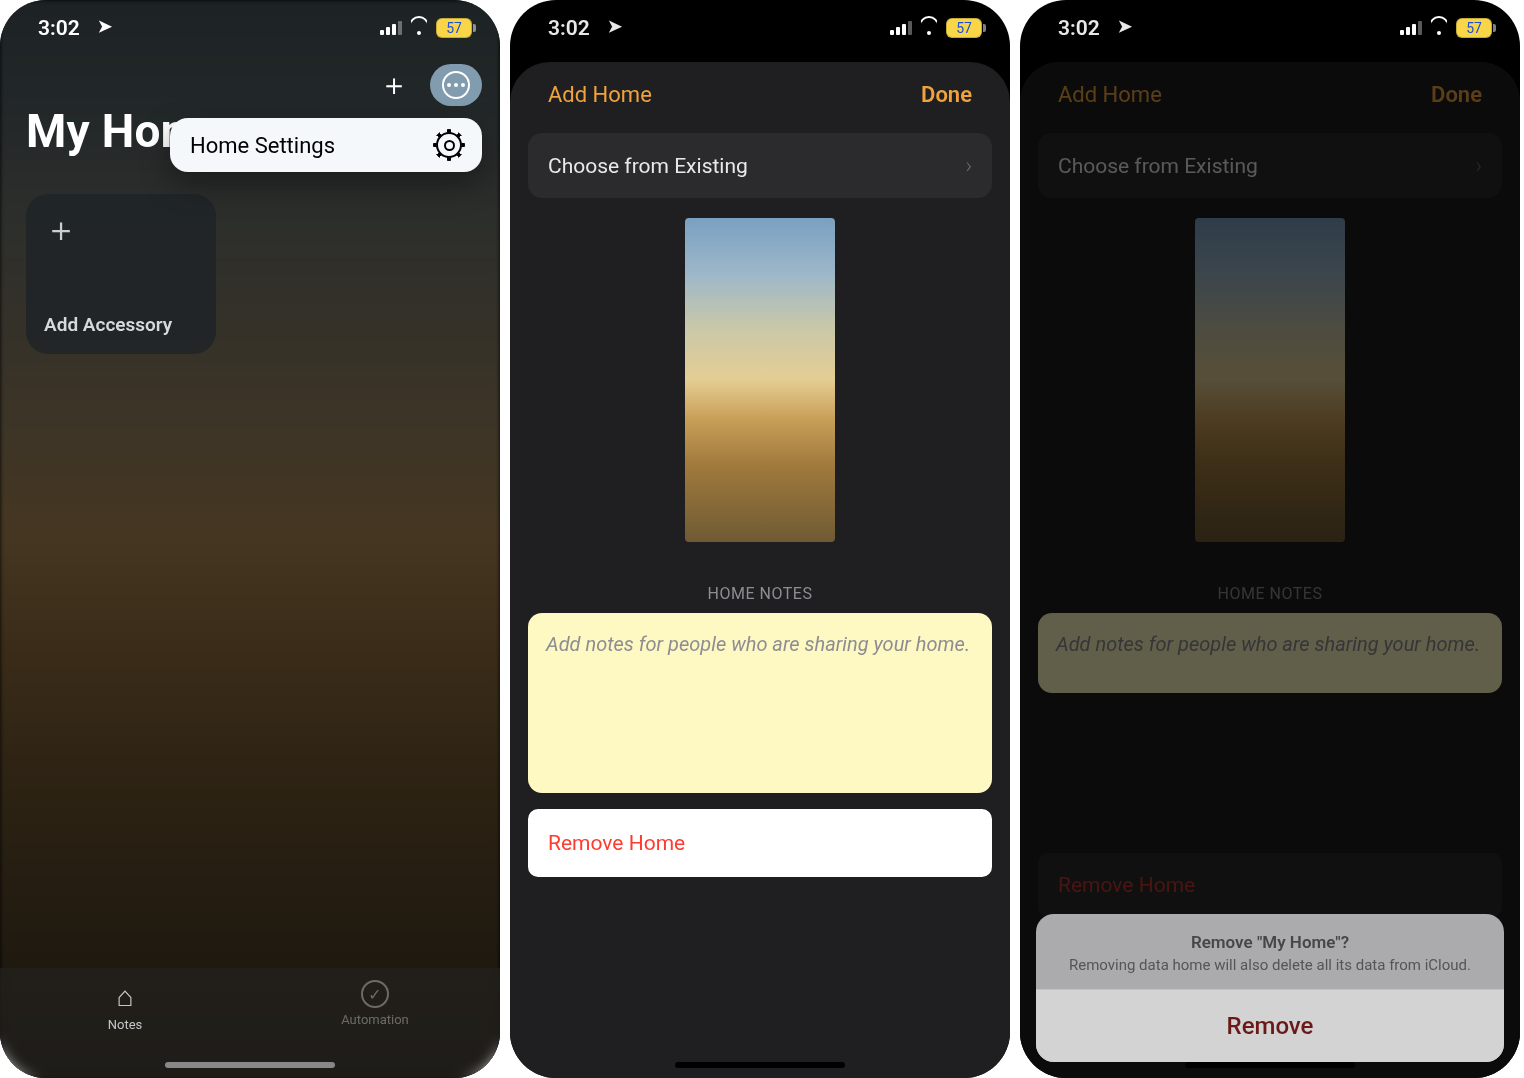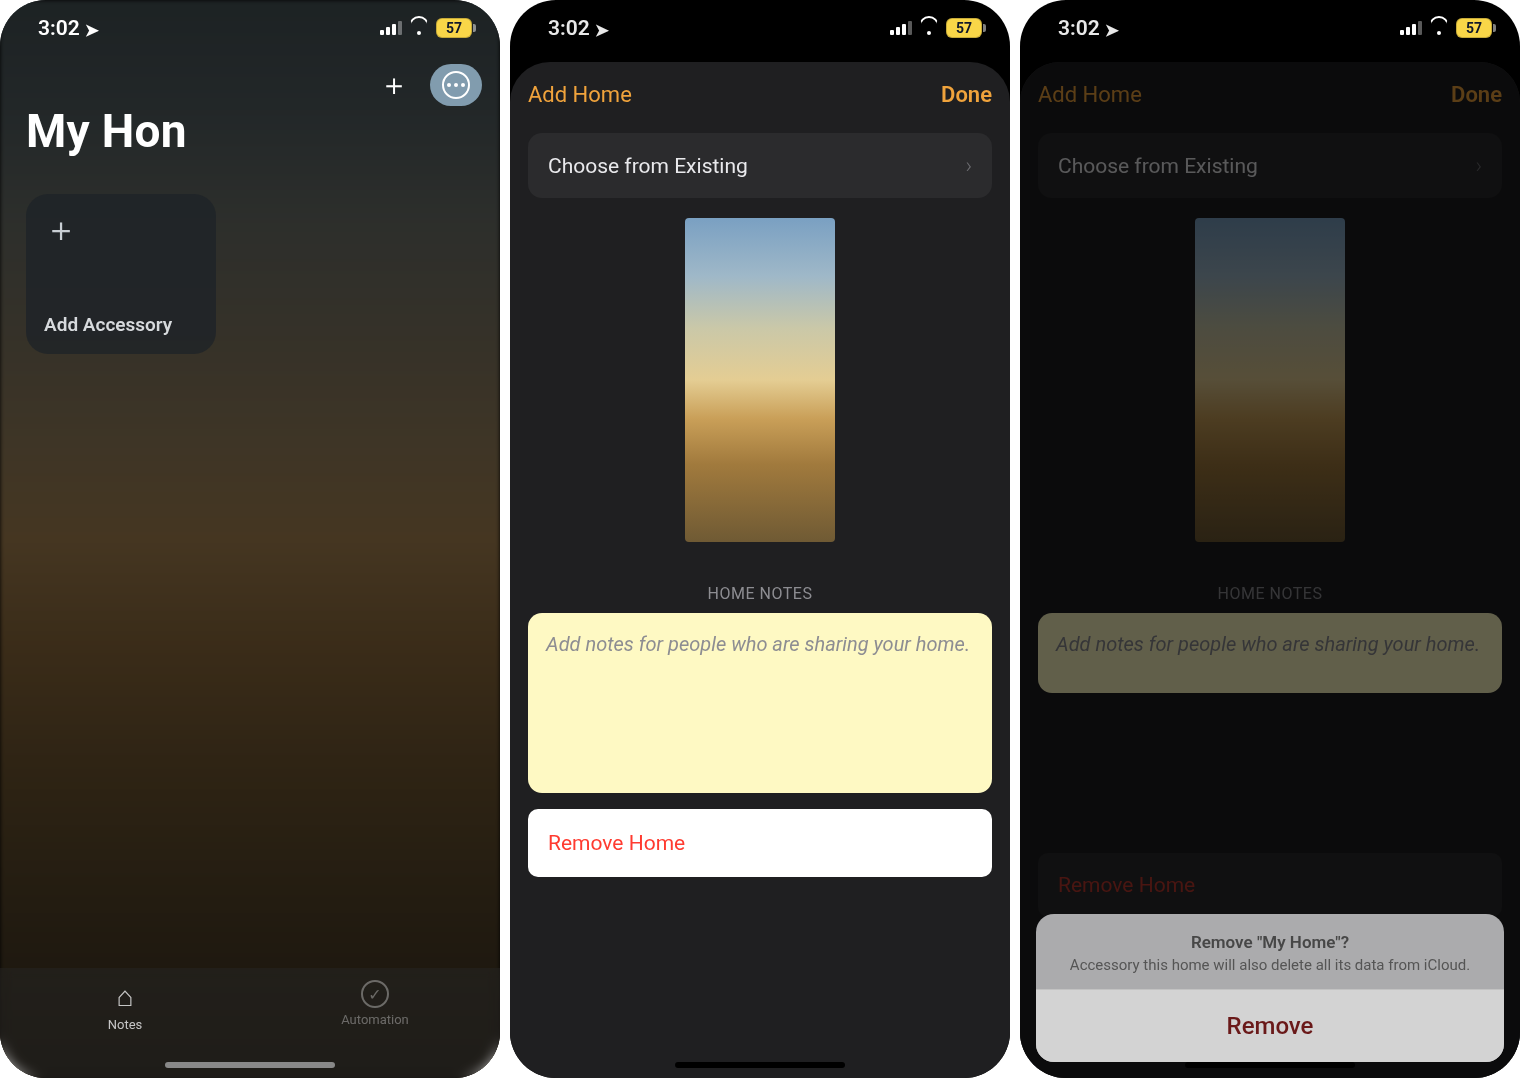--- a/index.html
+++ b/index.html
@@ -43,40 +43,40 @@
     display: flex;
     justify-content: space-between;
     align-items: center;
     padding: 0 28px 0 38px;
     color: #fff;
     font-size: 21px;
     font-weight: 600;
     z-index: 50;
   }
   .status-bar.dark { color: #e8e8e8; }
-  .status-left { display: flex; align-items: flex-end; gap: 5px; }
+  .status-left { display: flex; align-items: flex-start; gap: 18px; }
   .status-right { display: flex; align-items: center; gap: 7px; }
   .signal-bars { display:flex; align-items:flex-end; gap:2px; height:14px; }
   .signal-bars span { width:4px; background:#fff; border-radius:1px; }
   .signal-bars span:nth-child(1){height:5px;}
   .signal-bars span:nth-child(2){height:8px;}
   .signal-bars span:nth-child(3){height:11px;}
   .signal-bars span:nth-child(4){height:14px; background:rgba(255,255,255,0.35);}
   .wifi-icon { width:20px; height:16px; position:relative; }
   .wifi-icon::before {
     content:""; position:absolute; bottom:1px; left:50%; transform:translateX(-50%);
     width:4px; height:4px; background:#fff; border-radius:50%;
   }
   .wifi-icon::after {
     content:""; position:absolute; bottom:0; left:50%; transform:translateX(-50%);
     width:16px; height:16px; border:2.5px solid #fff; border-radius:50%;
     clip-path: polygon(20% 55%, 80% 55%, 100% 0, 0 0);
   }
   .battery-badge {
-    background:#f9d648; color:#0f172a; font-size:14px; font-weight:700;
+    background:#f9d648; color:#1d4ed8; font-size:14px; font-weight:400;
     padding:1px 6px; border-radius:6px; border:1px solid rgba(0,0,0,0.2);
     min-width:36px; text-align:center; position:relative;
   }
   .battery-badge::after {
     content:""; position:absolute; right:-5px; top:50%; transform:translateY(-50%);
     width:3px; height:8px; background:rgba(255,255,255,0.5); border-radius:0 2px 2px 0;
   }
   .loc-arrow { display:inline-block; transform: rotate(0deg); font-size:17px; }
   
   .s1-topicons {
@@ -167,21 +167,21 @@
   
   .sheet {
     position:absolute; top:62px; left:0; right:0; bottom:0;
     background:#1f1f21;
     border-radius:40px 40px 0 0;
     overflow:hidden;
   }
   .sheet-dim { position:absolute; inset:0; background:rgba(0,0,0,0.62); z-index:30; }
   .sheet-header {
     display:flex; justify-content:space-between; align-items:center;
-    padding:20px 18px;
+    padding:20px 38px;
   }
   .sheet-link { color:#f0a33c; font-size:22px; }
   .sheet-link.done { font-weight:600; }
   .cell {
     margin: 6px 18px 0;
     background:#2b2b2d;
     border-radius:14px;
     padding:20px 20px;
     display:flex; justify-content:space-between; align-items:center;
     color:#e9e9ec; font-size:21px;
@@ -280,20 +280,24 @@
       <div class="dots">
           <span></span>
           <span></span>
           <span></span>
         </div>
     </div>
   </div>
 
   <div class="s1-title">My Hon</div>
 
+  <div class="s1-popup">
+    <span class="s1-popup-label">Home Settings</span>
+    <span class="gear-icon"></span>
+  </div>
 
   <div class="s1-tile">
     <div class="s1-tile-plus">＋</div>
     <div class="s1-tile-label">Add Accessory</div>
   </div>
 
   <div class="s1-tabbar">
     <div class="s1-tab">
       <span class="house-icon">⌂</span>
       <span class="s1-tab-label">Notes</span>
@@ -384,21 +388,21 @@
     <div class="remove-btn dimmed" style="margin-top:160px">
       <span>Remove Home</span>
     </div>
 
     <div class="sheet-dim"></div>
 
     <div class="actionsheet">
       <div class="as-group dim">
         <div class="as-header">
           <div class="as-title">Remove "My Home"?</div>
-          <div class="as-msg">Accessory this home will also delete all its data from iCloud.</div>
+          <div class="as-msg">Removing data home will also delete all its data from iCloud.</div>
         </div>
         <div class="as-action">
           <span>Remove</span>
         </div>
       </div>
     </div>
   </div>
   <div class="home-indicator dark"></div>
 </div>
 

